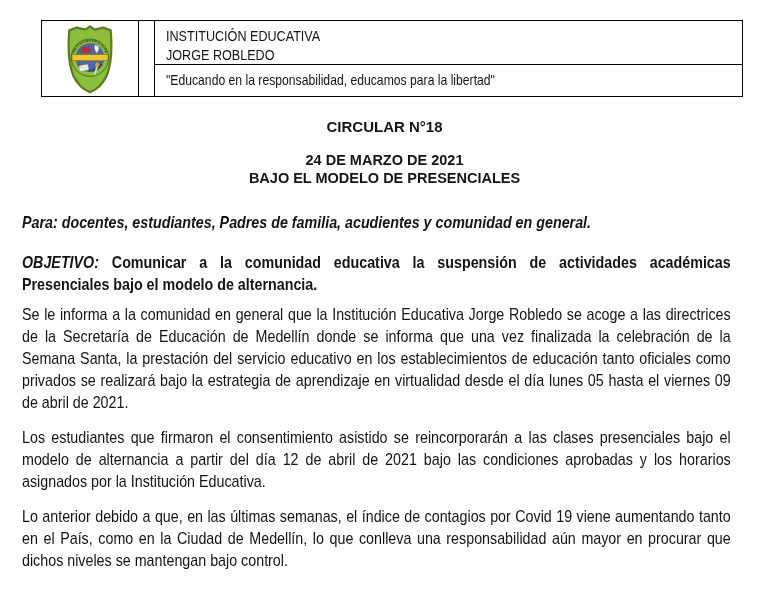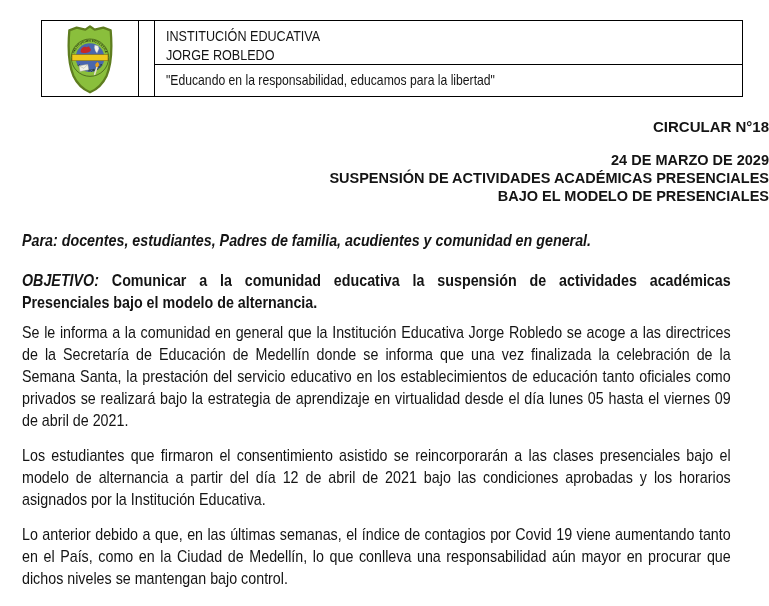--- a/index.html
+++ b/index.html
@@ -45,21 +45,21 @@
     padding: 6px 0 0 11px;
     font-size: 14.5px; line-height: 18px;
   }
   
   .narrow {
     transform: scaleX(0.84);
     transform-origin: 0 0;
     width: 119%;
   }
   
-  .title-block { margin-top: 21px; text-align: right; font-weight: bold; }
+  .title-block { margin-top: 21px; text-align: center; font-weight: bold; }
   .circular-title { font-size: 15px; line-height: 18px; }
   .subject-block { margin-top: 15px; font-size: 14.5px; line-height: 18px; }
   
   .body-block {
     margin: 25px 38px 0 22px;
     font-size: 17px; line-height: 22px;
   }
   .body-block p { margin: 0; }
   .recipients { font-weight: bold; font-style: italic; margin-bottom: 18px !important; }
   .objective  { font-weight: bold; text-align: justify; margin-bottom: 8px !important; }
@@ -119,22 +119,21 @@
       </div>
       <div class="motto-row">
         <div class="narrow">"Educando en la responsabilidad, educamos para la libertad"</div>
       </div>
     </div>
   </div>
 
   <div class="title-block">
     <div class="circular-title">CIRCULAR N°18</div>
     <div class="subject-block">
-      <div>24 DE MARZO DE 2029</div>
-      <div>SUSPENSIÓN DE ACTIVIDADES ACADÉMICAS PRESENCIALES</div>
+      <div>24 DE MARZO DE 2021</div>
       <div>BAJO EL MODELO DE PRESENCIALES</div>
     </div>
   </div>
 
   <div class="body-block">
     <p class="recipients narrow">Para: docentes, estudiantes, Padres de familia, acudientes y comunidad en general.</p>
 
     <p class="objective narrow"><span class="obj-label">OBJETIVO:</span> <span>Comunicar a la comunidad educativa la suspensión de actividades académicas Presenciales bajo el modelo de alternancia.</span></p>
 
     <p class="para narrow">Se le informa a la comunidad en general que la Institución Educativa Jorge Robledo se acoge a las directrices de la Secretaría de Educación de Medellín donde se informa que una vez finalizada la celebración de la Semana Santa, la prestación del servicio educativo en los establecimientos de educación tanto oficiales como privados se realizará bajo la estrategia de aprendizaje en virtualidad desde el día lunes 05 hasta el viernes 09 de abril de 2021.</p>

